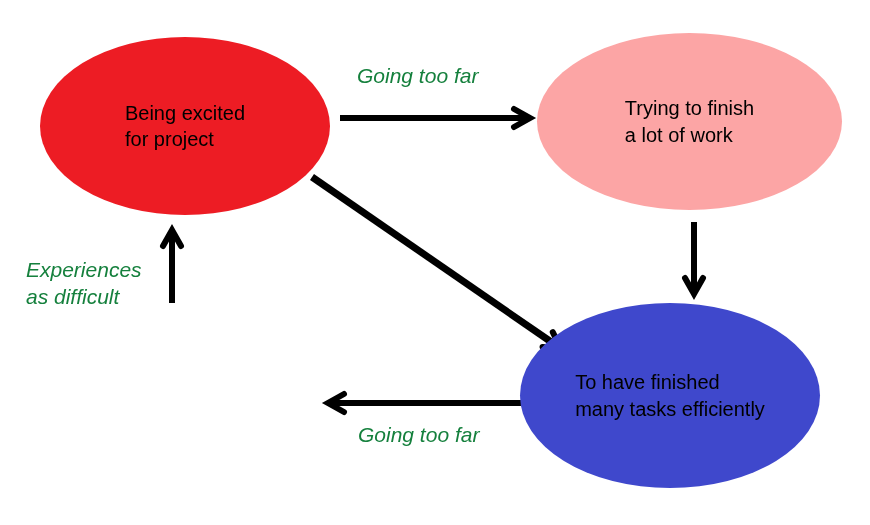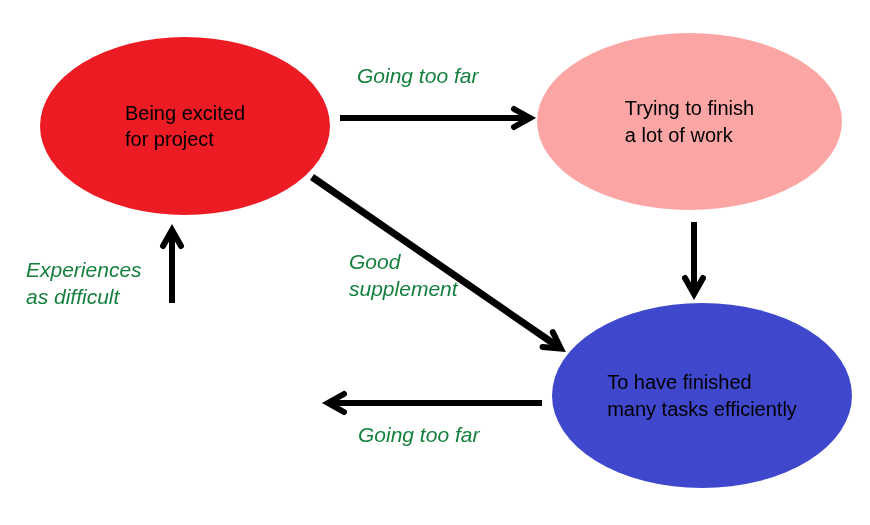--- a/index.html
+++ b/index.html
@@ -21,21 +21,21 @@
   .node-label {
     white-space: pre-line;
     font-size: 20px;
     line-height: 1.32;
     color: #000000;
     text-align: left;
   }
   #node-excited    { left: 40px;  top: 37px;  width: 290px; height: 178px; }
   #node-trying     { left: 537px; top: 33px;  width: 305px; height: 177px; }
   #node-breakdown  { left: 27px;  top: 315px; width: 290px; height: 188px; }
-  #node-finished   { left: 552px; top: 303px; width: 300px; height: 185px; }
+  #node-finished   { left: 520px; top: 303px; width: 300px; height: 185px; }
 
   .edge-label {
     position: absolute;
     font-style: italic;
     font-size: 21px;
     line-height: 1.28;
     color: #15803d;
     white-space: pre-line;
   }
   #label-going-top      { left: 357px; top: 63px;  }
@@ -79,19 +79,17 @@
 a lot of work</div>
   </div>
 
 
   <div class="node" id="node-finished" style="background: rgb(63, 72, 204);">
     <div class="node-label">To have finished
 many tasks efficiently</div>
   </div>
 
   <div class="edge-label" id="label-going-top">Going too far</div>
-  <div class="edge-label" id="label-supplement">Good
-supplement</div>
   <div class="edge-label" id="label-going-bottom">Going too far</div>
   <div class="edge-label" id="label-experiences">Experiences
 as difficult</div>
 
 </div>
 
 </body></html>

